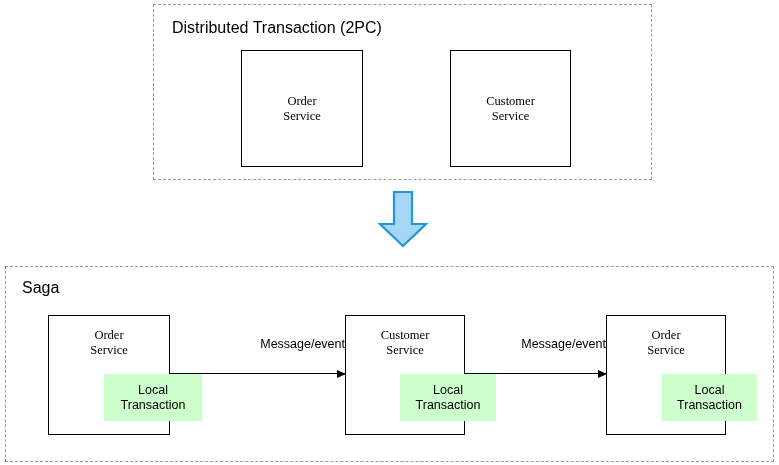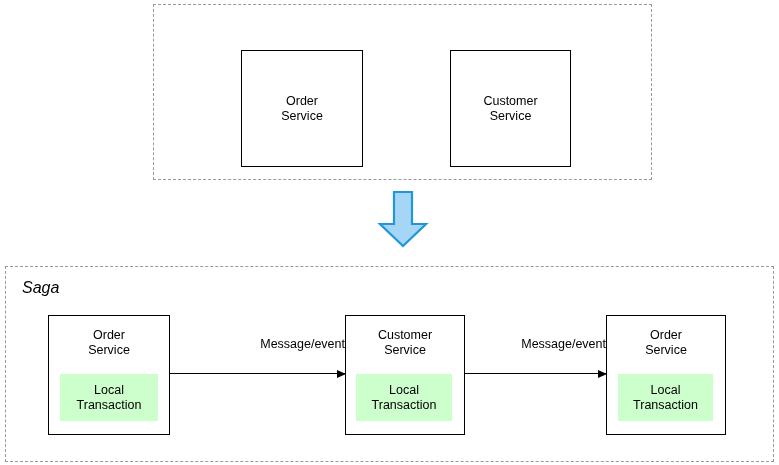--- a/index.html
+++ b/index.html
@@ -41,20 +41,21 @@
   }
   .service-label {
     position: absolute;
     left: 0;
     right: 0;
     text-align: center;
     font-size: 12.5px;
     color: #000000;
     line-height: 15px;
     white-space: pre-line;
+    font-family: Liberation Serif, serif;
   }
   
   .service-box.centered .service-label {
     top: 50%;
     transform: translateY(-50%);
   }
   
   .service-box.top-label .service-label {
     top: 12px;
   }
@@ -65,20 +66,21 @@
     background: #ccffcc;
     color: #000000;
     font-size: 12.5px;
     line-height: 15px;
     text-align: center;
     display: flex;
     align-items: center;
     justify-content: center;
     white-space: pre-line;
     box-sizing: border-box;
+    margin-left: 44px;
   }
 
   
   .flow-arrow {
     position: absolute;
     height: 1.4px;
     background: #000000;
   }
   .flow-arrow::after {
     content: "";
@@ -106,40 +108,41 @@
     position: absolute;
   }
 </style>
 </head>
 <body>
 
 <div id="canvas">
 
   <div class="group-box" style="left:153px; top:4px; width:499px; height:176px;"></div>
 
+  <div class="group-title" style="left:172px; top:20px;">Distributed Transaction (2PC)</div>
 
   <div class="service-box centered" style="left:241px; top:50px; width:122px; height:117px;">
     <div class="service-label">Order
 Service</div>
   </div>
 
   <div class="service-box centered" style="left:450px; top:50px; width:121px; height:117px;">
     <div class="service-label">Customer
 Service</div>
   </div>
 
   <div class="down-arrow" style="left:377px; top:190px; width:52px; height:58px;">
     <svg width="52" height="58" viewBox="0 0 52 58">
       <polygon points="17,2 35,2 35,34 49,34 26,56 3,34 17,34" fill="#a5d6f5" stroke="#2196d9" stroke-width="2.2" stroke-linejoin="miter"></polygon>
     </svg>
   </div>
 
   <div class="group-box" style="left:5px; top:266px; width:769px; height:196px;"></div>
 
-  <div class="group-title" style="left:22px; top:280px;font-style:italic;">Saga</div>
+  <div class="group-title" style="left:22px; top:280px;">Saga</div>
 
   <div class="service-box top-label" style="left:48px; top:315px; width:122px; height:120px;">
     <div class="service-label">Order
 Service</div>
   </div>
   <div class="local-txn" style="left:60px; top:374px; width:98px; height:47px;">Local
 Transaction</div>
 
   <div class="flow-arrow" style="left:170px; top:373px; width:175px;"></div>
   <div class="flow-label" style="left:170px; top:337px; width:175px;">Message/event</div>

